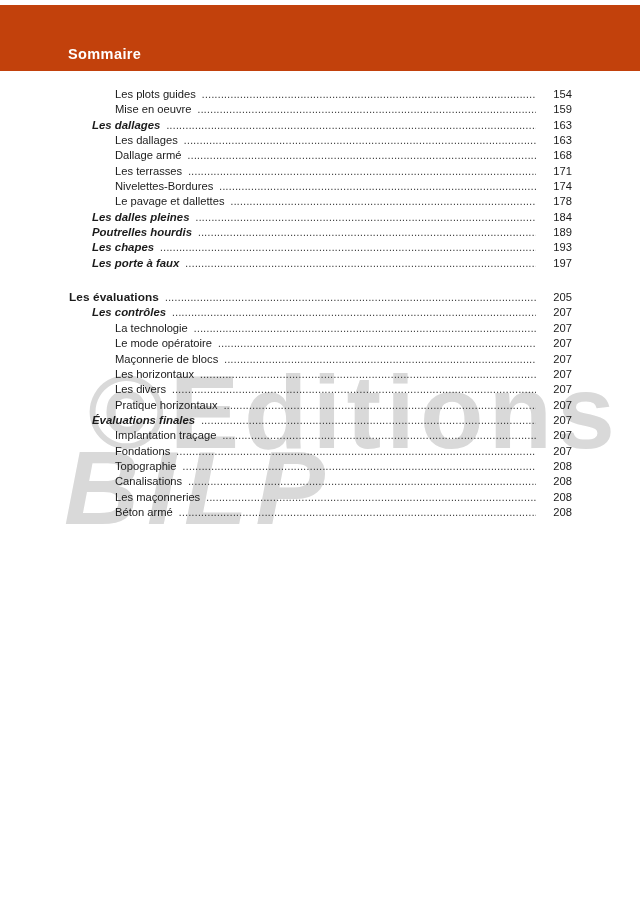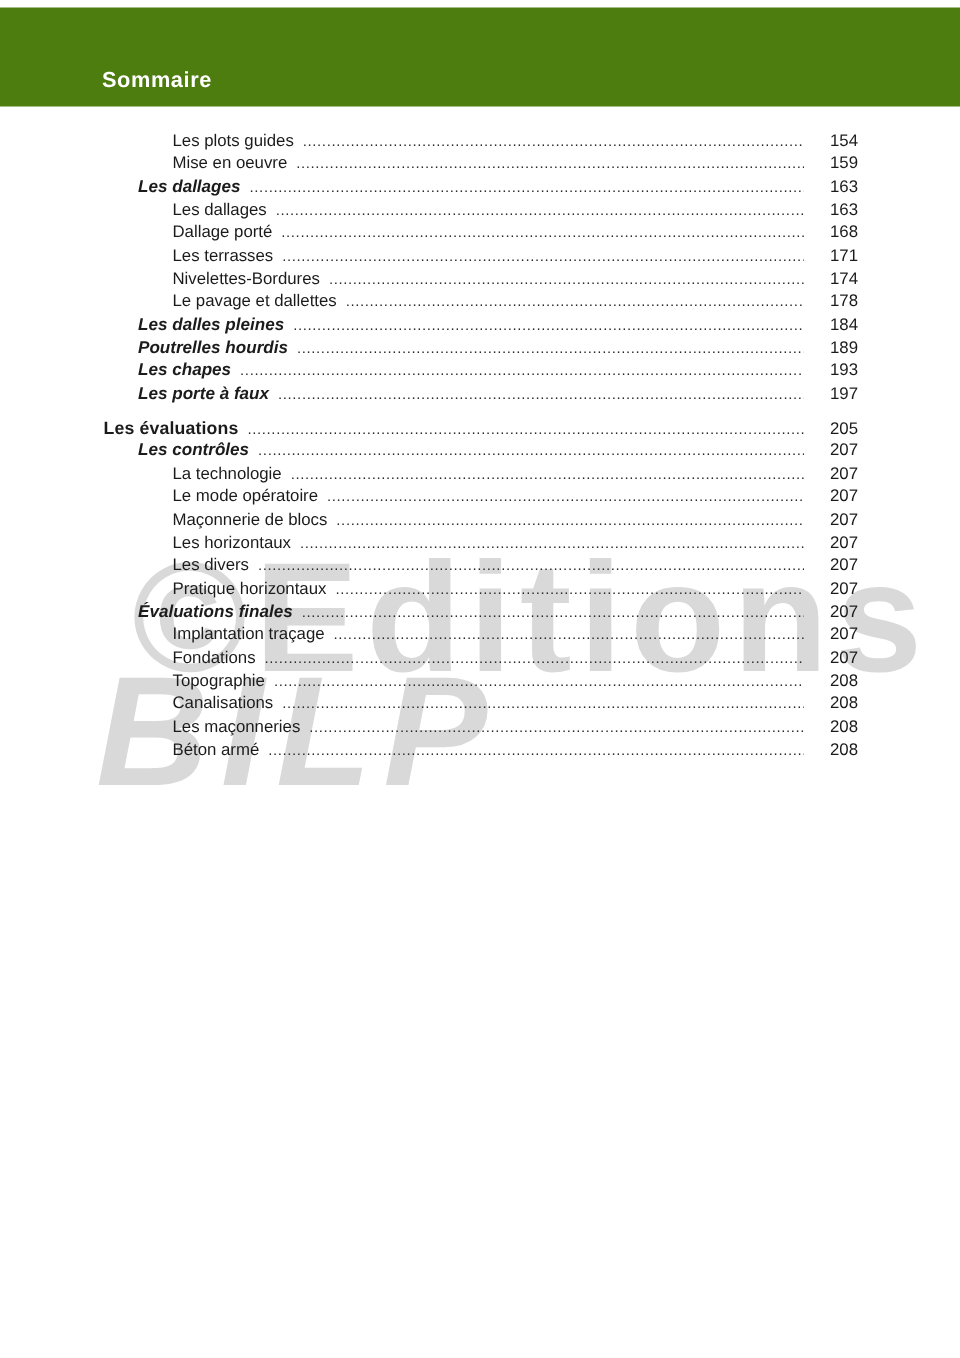--- a/index.html
+++ b/index.html
@@ -53,21 +53,21 @@
     width:503px;
     z-index:1;
   }
   .row {
     display:flex;
     align-items:baseline;
     height:15.35px;
     line-height:15.35px;
     font-size:11.2px;
   }
-  .row.gap-before { margin-top:7px; }
+  .row.gap-before { margin-top:19px; }
   .row.level-1 { padding-left:23px; }
   .row.level-2 { padding-left:46px; }
   .label { white-space:nowrap; }
   .level-0 .label { font-weight:bold; font-size:11.8px; letter-spacing:.1px; }
   .level-1 .label { font-weight:bold; font-style:italic; font-size:11.4px; }
   .leader {
     flex:1;
     overflow:hidden;
     white-space:nowrap;
     margin:0 6px 0 6px;
@@ -85,21 +85,21 @@
     width:30px;
     text-align:right;
     white-space:nowrap;
     font-weight:normal;
     font-style:normal;
   }
 </style>
 </head>
 <body>
 
-<div class="header-bar" style="background: #4d7c0f;">
+<div class="header-bar" style="background: #c2410c;">
   <span class="header-title" style="color: rgb(255, 255, 255);">Sommaire</span>
 </div>
 
 <div class="wm wm-1" style="color: rgb(217, 217, 217); margin-left: 24px;">©Editions</div>
 <div class="wm wm-2" style="color: rgb(217, 217, 217); font-style: italic;">BILP</div>
 
 <div class="toc">
     <div class="row level-2">
       <span class="label">Les plots guides</span>
       <span class="leader"></span>
@@ -114,21 +114,21 @@
       <span class="label">Les dallages</span>
       <span class="leader"></span>
       <span class="page">163</span>
     </div>
     <div class="row level-2">
       <span class="label">Les dallages</span>
       <span class="leader"></span>
       <span class="page">163</span>
     </div>
     <div class="row level-2">
-      <span class="label">Dallage porté</span>
+      <span class="label">Dallage armé</span>
       <span class="leader"></span>
       <span class="page">168</span>
     </div>
     <div class="row level-2">
       <span class="label">Les terrasses</span>
       <span class="leader"></span>
       <span class="page">171</span>
     </div>
     <div class="row level-2">
       <span class="label">Nivelettes-Bordures</span>

